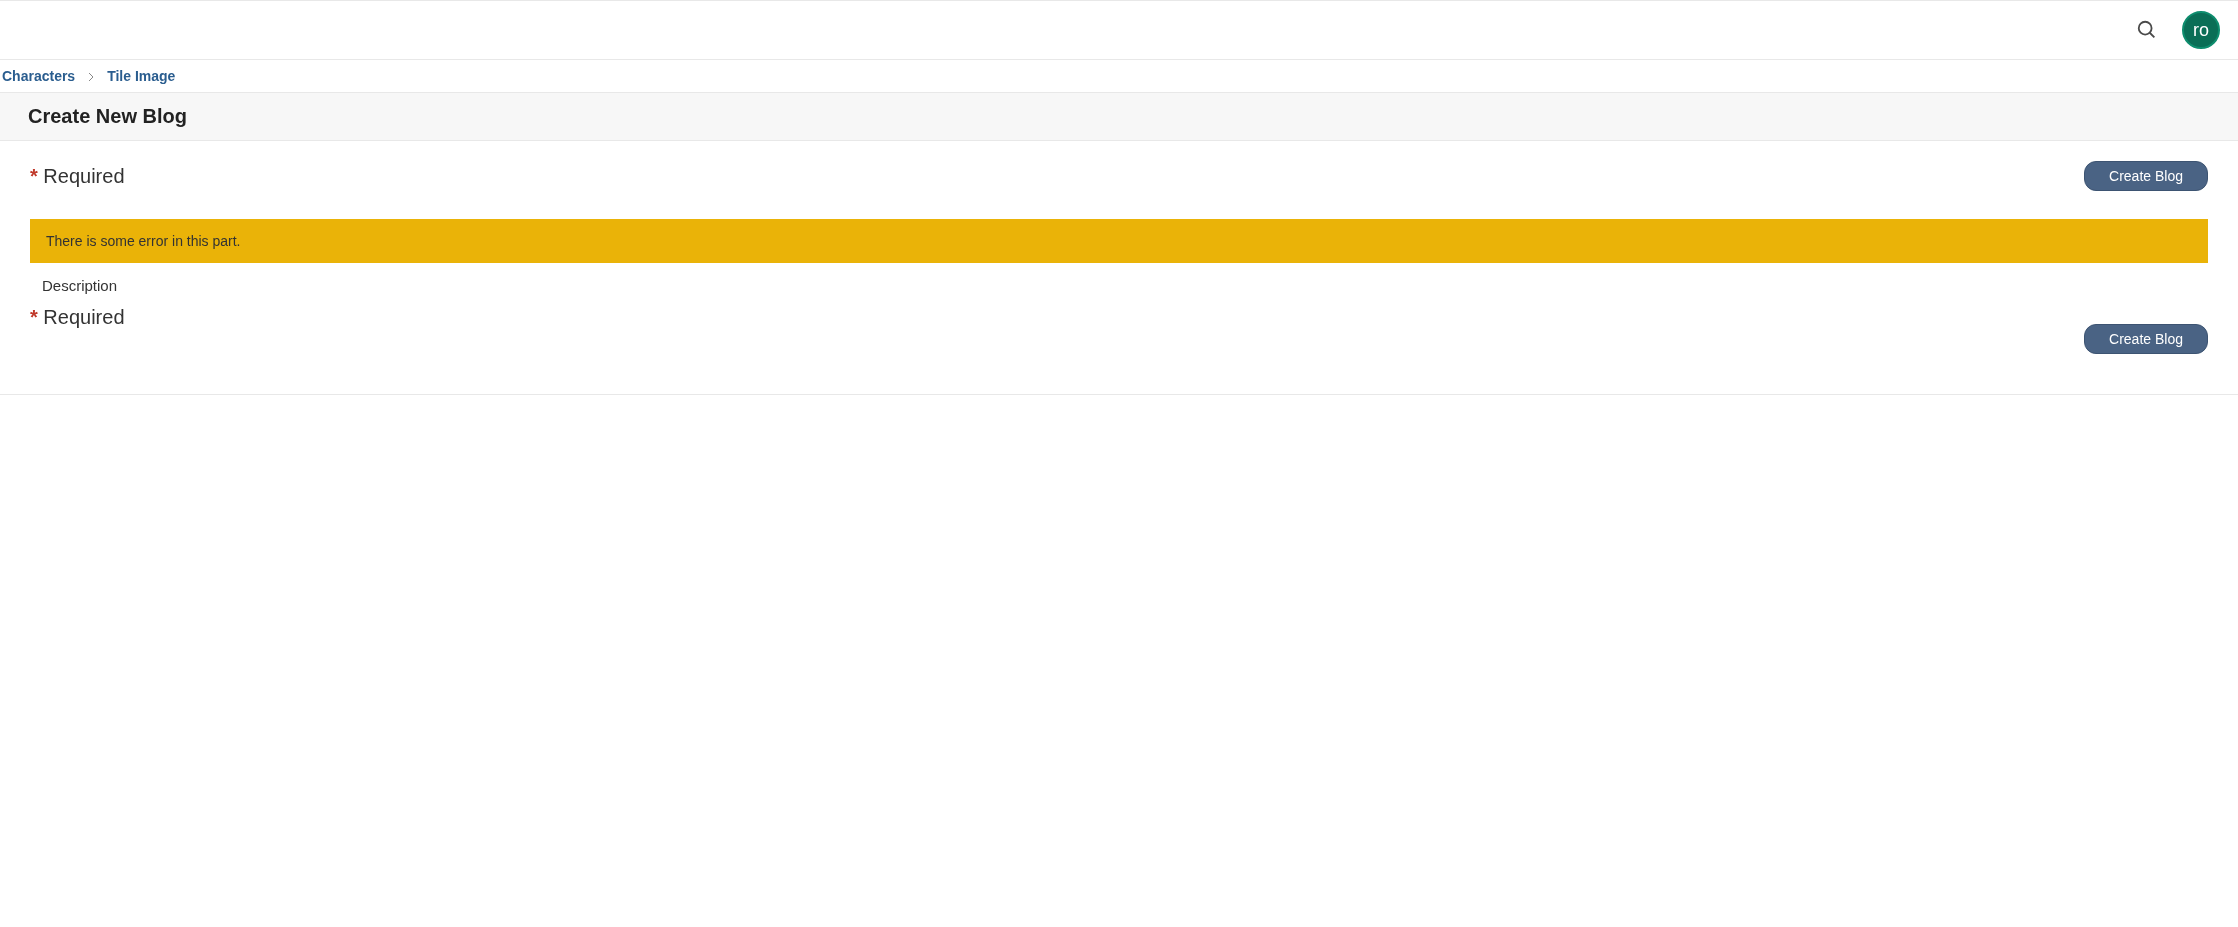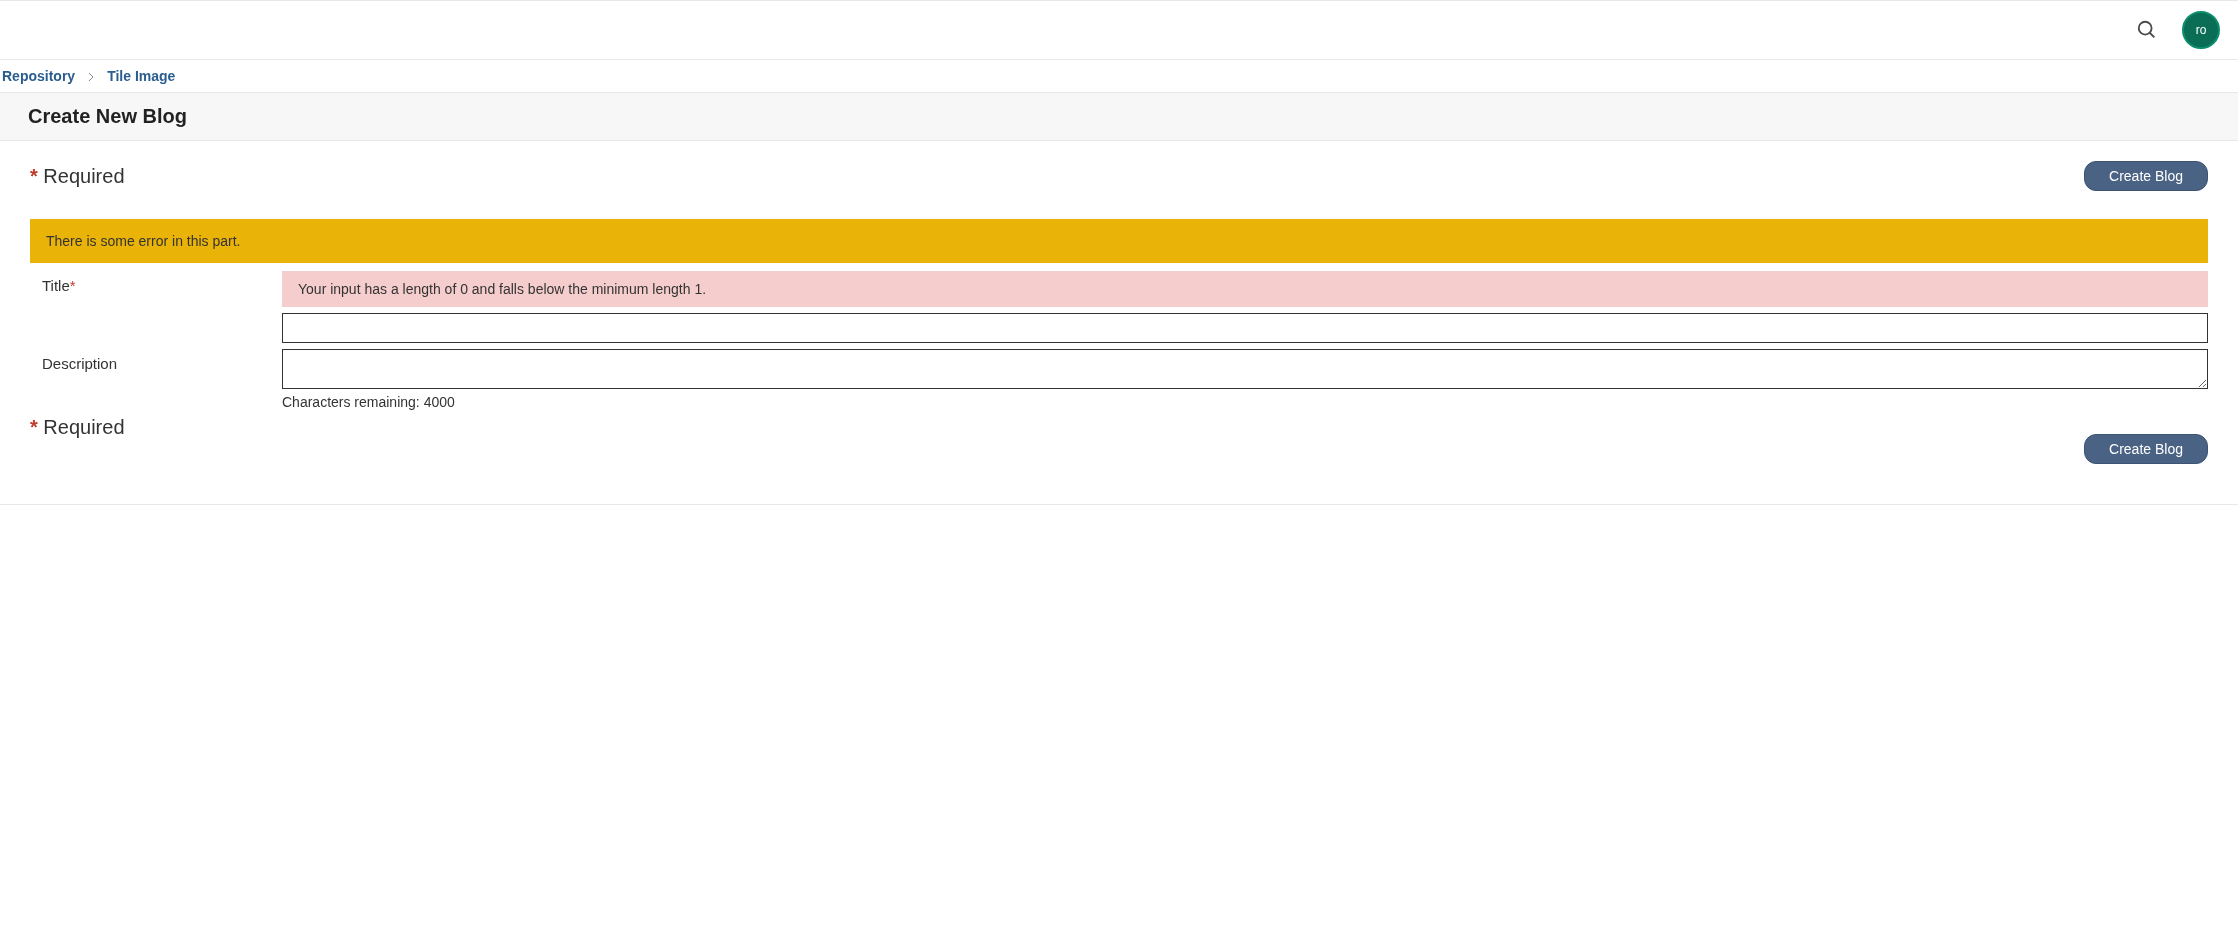--- a/index.html
+++ b/index.html
@@ -30,21 +30,21 @@
   .avatar {
     width: 38px;
     height: 38px;
     border-radius: 50%;
     background: #0a6e56;
     border: 2px solid #0e8d6e;
     display: flex;
     align-items: center;
     justify-content: center;
     color: #fff;
-    font-size: 12px;
+    font-size: 18px;
     cursor: pointer;
   }
 
   
   .breadcrumb {
     display: flex;
     align-items: center;
     gap: 10px;
     padding: 8px 2px 8px 2px;
     border-bottom: 1px solid #e8e8e8;
@@ -178,21 +178,21 @@
       <circle cx="10" cy="10" r="7"></circle>
       <line x1="20" y1="20" x2="15" y2="15"></line>
     </svg>
   </span>
   <div class="avatar">
     <span>ro</span>
   </div>
 </div>
 
 <div class="breadcrumb">
-  <a>Repository</a>
+  <a>Characters</a>
   <span class="chev">
     <svg viewBox="0 0 24 24" width="12" height="12" fill="none" stroke="currentColor" stroke-width="2">
         <polyline points="8 4 16 12 8 20"></polyline>
       </svg>
   </span>
   <a>Tile Image</a>
 </div>
 
 <div class="page-title-band">
   <h1>Create New Blog</h1>
@@ -205,41 +205,24 @@
       <span class="ast">*</span>
       <span>Required</span>
     </div>
     <button class="btn">Create Blog</button>
   </div>
 
   <div class="error-banner">
     <span>There is some error in this part.</span>
   </div>
 
-  <div class="form-row">
-    <div class="form-label-col">
-      <span>Title</span><span class="ast">*</span>
-    </div>
-    <div class="form-field-col">
-      <div class="field-error">
-        <span>Your input has a length of 0 and falls below the minimum length 1.</span>
-      </div>
-      <input type="text" class="text-input" value="" style="">
-    </div>
-  </div>
 
   <div class="form-row">
     <div class="form-label-col">
       <span>Description</span>
-    </div>
-    <div class="form-field-col">
-      <textarea class="textarea-input" style=""></textarea>
-      <div class="chars-remaining">
-        <span>Characters remaining: </span><span>4000</span>
-      </div>
     </div>
   </div>
 
   <div class="bottom-row">
     <div class="req-label">
       <span class="ast">*</span>
       <span>Required</span>
     </div>
     <div class="btn-wrap">
       <button class="btn">Create Blog</button>

